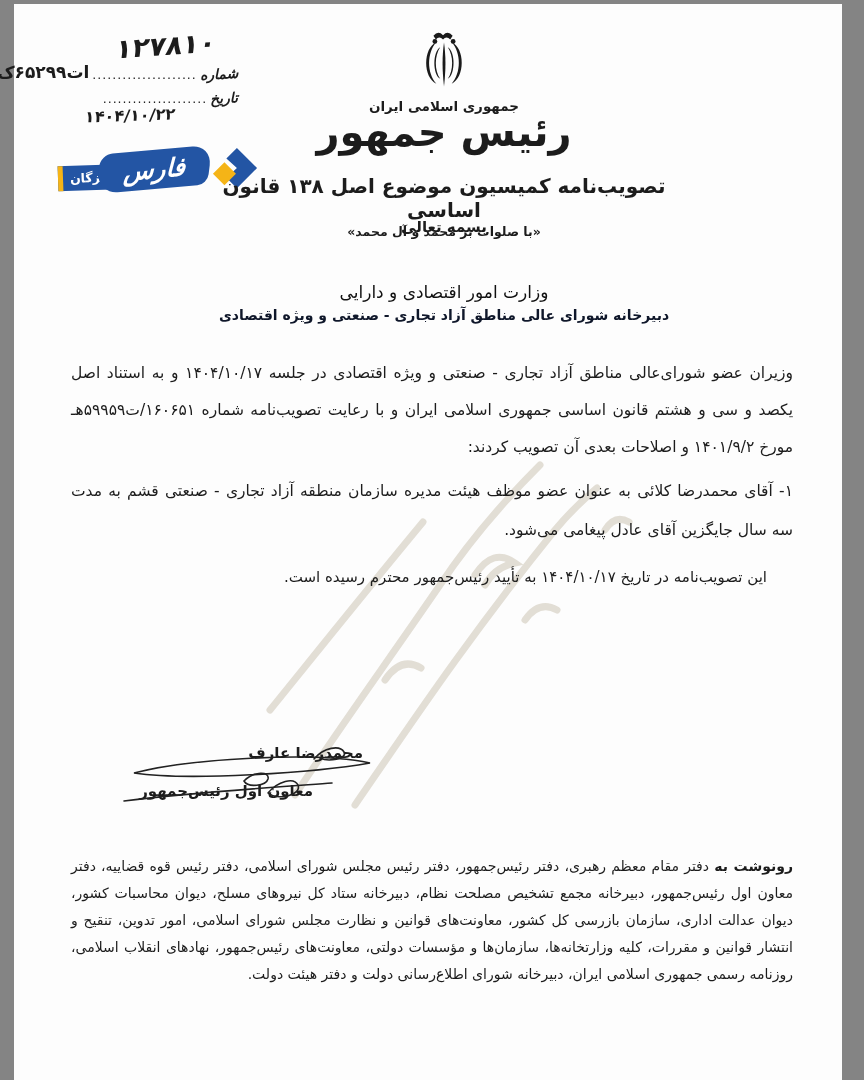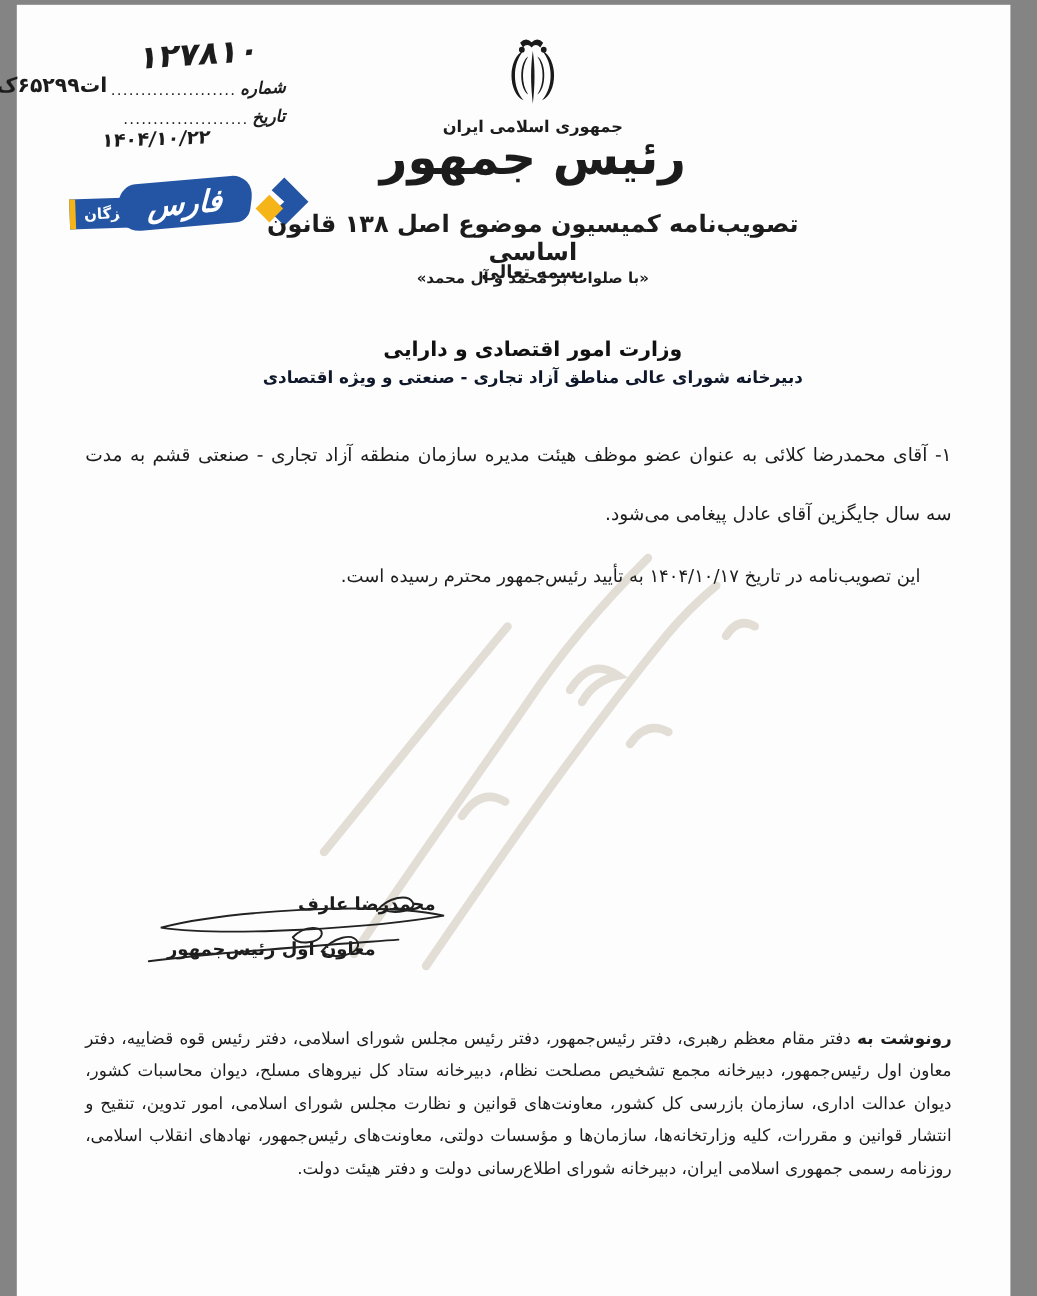--- a/index.html
+++ b/index.html
@@ -29,26 +29,26 @@
     display:flex;align-items:center;justify-content:center;}
   .logo-swoosh span{color:#fff;font-size:25px;font-weight:bold;font-style:italic;transform:skewX(6deg);}
   .logo-mark{position:absolute;left:154px;top:0;width:46px;height:46px;}
   
   .emblem{position:absolute;left:420px;top:30px;width:48px;height:66px;}
   .country{position:absolute;left:334px;top:98px;width:220px;text-align:center;font-size:13.5px;font-weight:600;}
   .office{position:absolute;left:284px;top:109px;width:320px;text-align:center;font-size:40px;font-weight:bold;}
   .doctype{position:absolute;left:204px;top:174px;width:480px;text-align:center;font-size:20px;font-weight:bold;}
   .bismillah{position:absolute;left:334px;top:218px;width:220px;text-align:center;font-size:15px;font-weight:600;}
   .salawat{position:absolute;left:284px;top:224px;width:320px;text-align:center;font-size:12.5px;font-weight:600;}
-  .recipient1{position:absolute;left:264px;top:282px;width:360px;text-align:center;font-size:17px;font-weight:bold;color:#111;}
+  .recipient1{position:absolute;left:264px;top:282px;width:360px;text-align:center;font-size:17px;font-weight:normal;color:#111;}
   .recipient2{position:absolute;left:154px;top:307px;width:580px;text-align:center;font-size:14px;font-weight:bold;color:#0f172a;}
   
   .bodytext{position:absolute;left:71px;top:355px;width:722px;direction:rtl;text-align:justify;font-size:15.5px;}
   .opening{line-height:37px;margin:0 0 6px 0;}
-  .item{line-height:49px;margin:0 0 3px 0;}
+  .item{line-height:39px;margin:0 0 3px 0;}
   .confirmation{margin:12px 0 10px 0;line-height:30px;text-align:right;padding-right:26px;font-size:15px;}
   
   .sig{position:absolute;left:118px;top:735px;width:280px;height:88px;direction:rtl;}
   .sig-name{position:absolute;right:35px;top:9px;font-size:15px;font-weight:bold;white-space:nowrap;}
   .sig-title{position:absolute;right:85px;top:47px;font-size:15px;font-weight:bold;white-space:nowrap;}
   .sig-svg{position:absolute;left:0;top:0;width:280px;height:88px;}
   
   .cc{position:absolute;left:71px;top:853px;width:722px;direction:rtl;text-align:justify;
      font-size:14px;line-height:27px;font-weight:500;}
   .cc-lead{font-weight:bold;}
@@ -113,20 +113,21 @@
 <div class="office">رئیس جمهور</div>
 <div class="doctype">تصویب‌نامه کمیسیون موضوع اصل ۱۳۸ قانون اساسی</div>
 
 <div class="bismillah">بسمه تعالی</div>
 <div class="salawat">«با صلوات بر محمد و آل محمد»</div>
 
 <div class="recipient1">وزارت امور اقتصادی و دارایی</div>
 <div class="recipient2">دبیرخانه شورای عالی مناطق آزاد تجاری - صنعتی و ویژه اقتصادی</div>
 
 <div class="bodytext">
+  <p class="opening">وزیران عضو شورای‌عالی مناطق آزاد تجاری - صنعتی و ویژه اقتصادی در جلسه ۱۴۰۴/۱۰/۱۷ و به استناد اصل یکصد و سی و هشتم قانون اساسی جمهوری اسلامی ایران و با رعایت تصویب‌نامه شماره ۱۶۰۶۵۱/ت۵۹۹۵۹هـ مورخ ۱۴۰۱/۹/۲ و اصلاحات بعدی آن تصویب کردند:</p>
   <p class="item">۱- آقای محمدرضا کلائی به عنوان عضو موظف هیئت مدیره سازمان منطقه آزاد تجاری - صنعتی قشم به مدت سه سال جایگزین آقای عادل پیغامی می‌شود.</p>
   <p class="confirmation">این تصویب‌نامه در تاریخ ۱۴۰۴/۱۰/۱۷ به تأیید رئیس‌جمهور محترم رسیده است.</p>
 </div>
 
 <div class="sig">
   <div class="sig-name">محمدرضا عارف</div>
   <div class="sig-title">معاون اول رئیس‌جمهور</div>
   <svg class="sig-svg" viewBox="0 0 280 88">
     <g fill="none" stroke="#222" stroke-width="1.6" stroke-linecap="round">
       <path d="M16 38 C70 24 195 16 252 28 C195 38 70 46 16 38 Z"></path>

